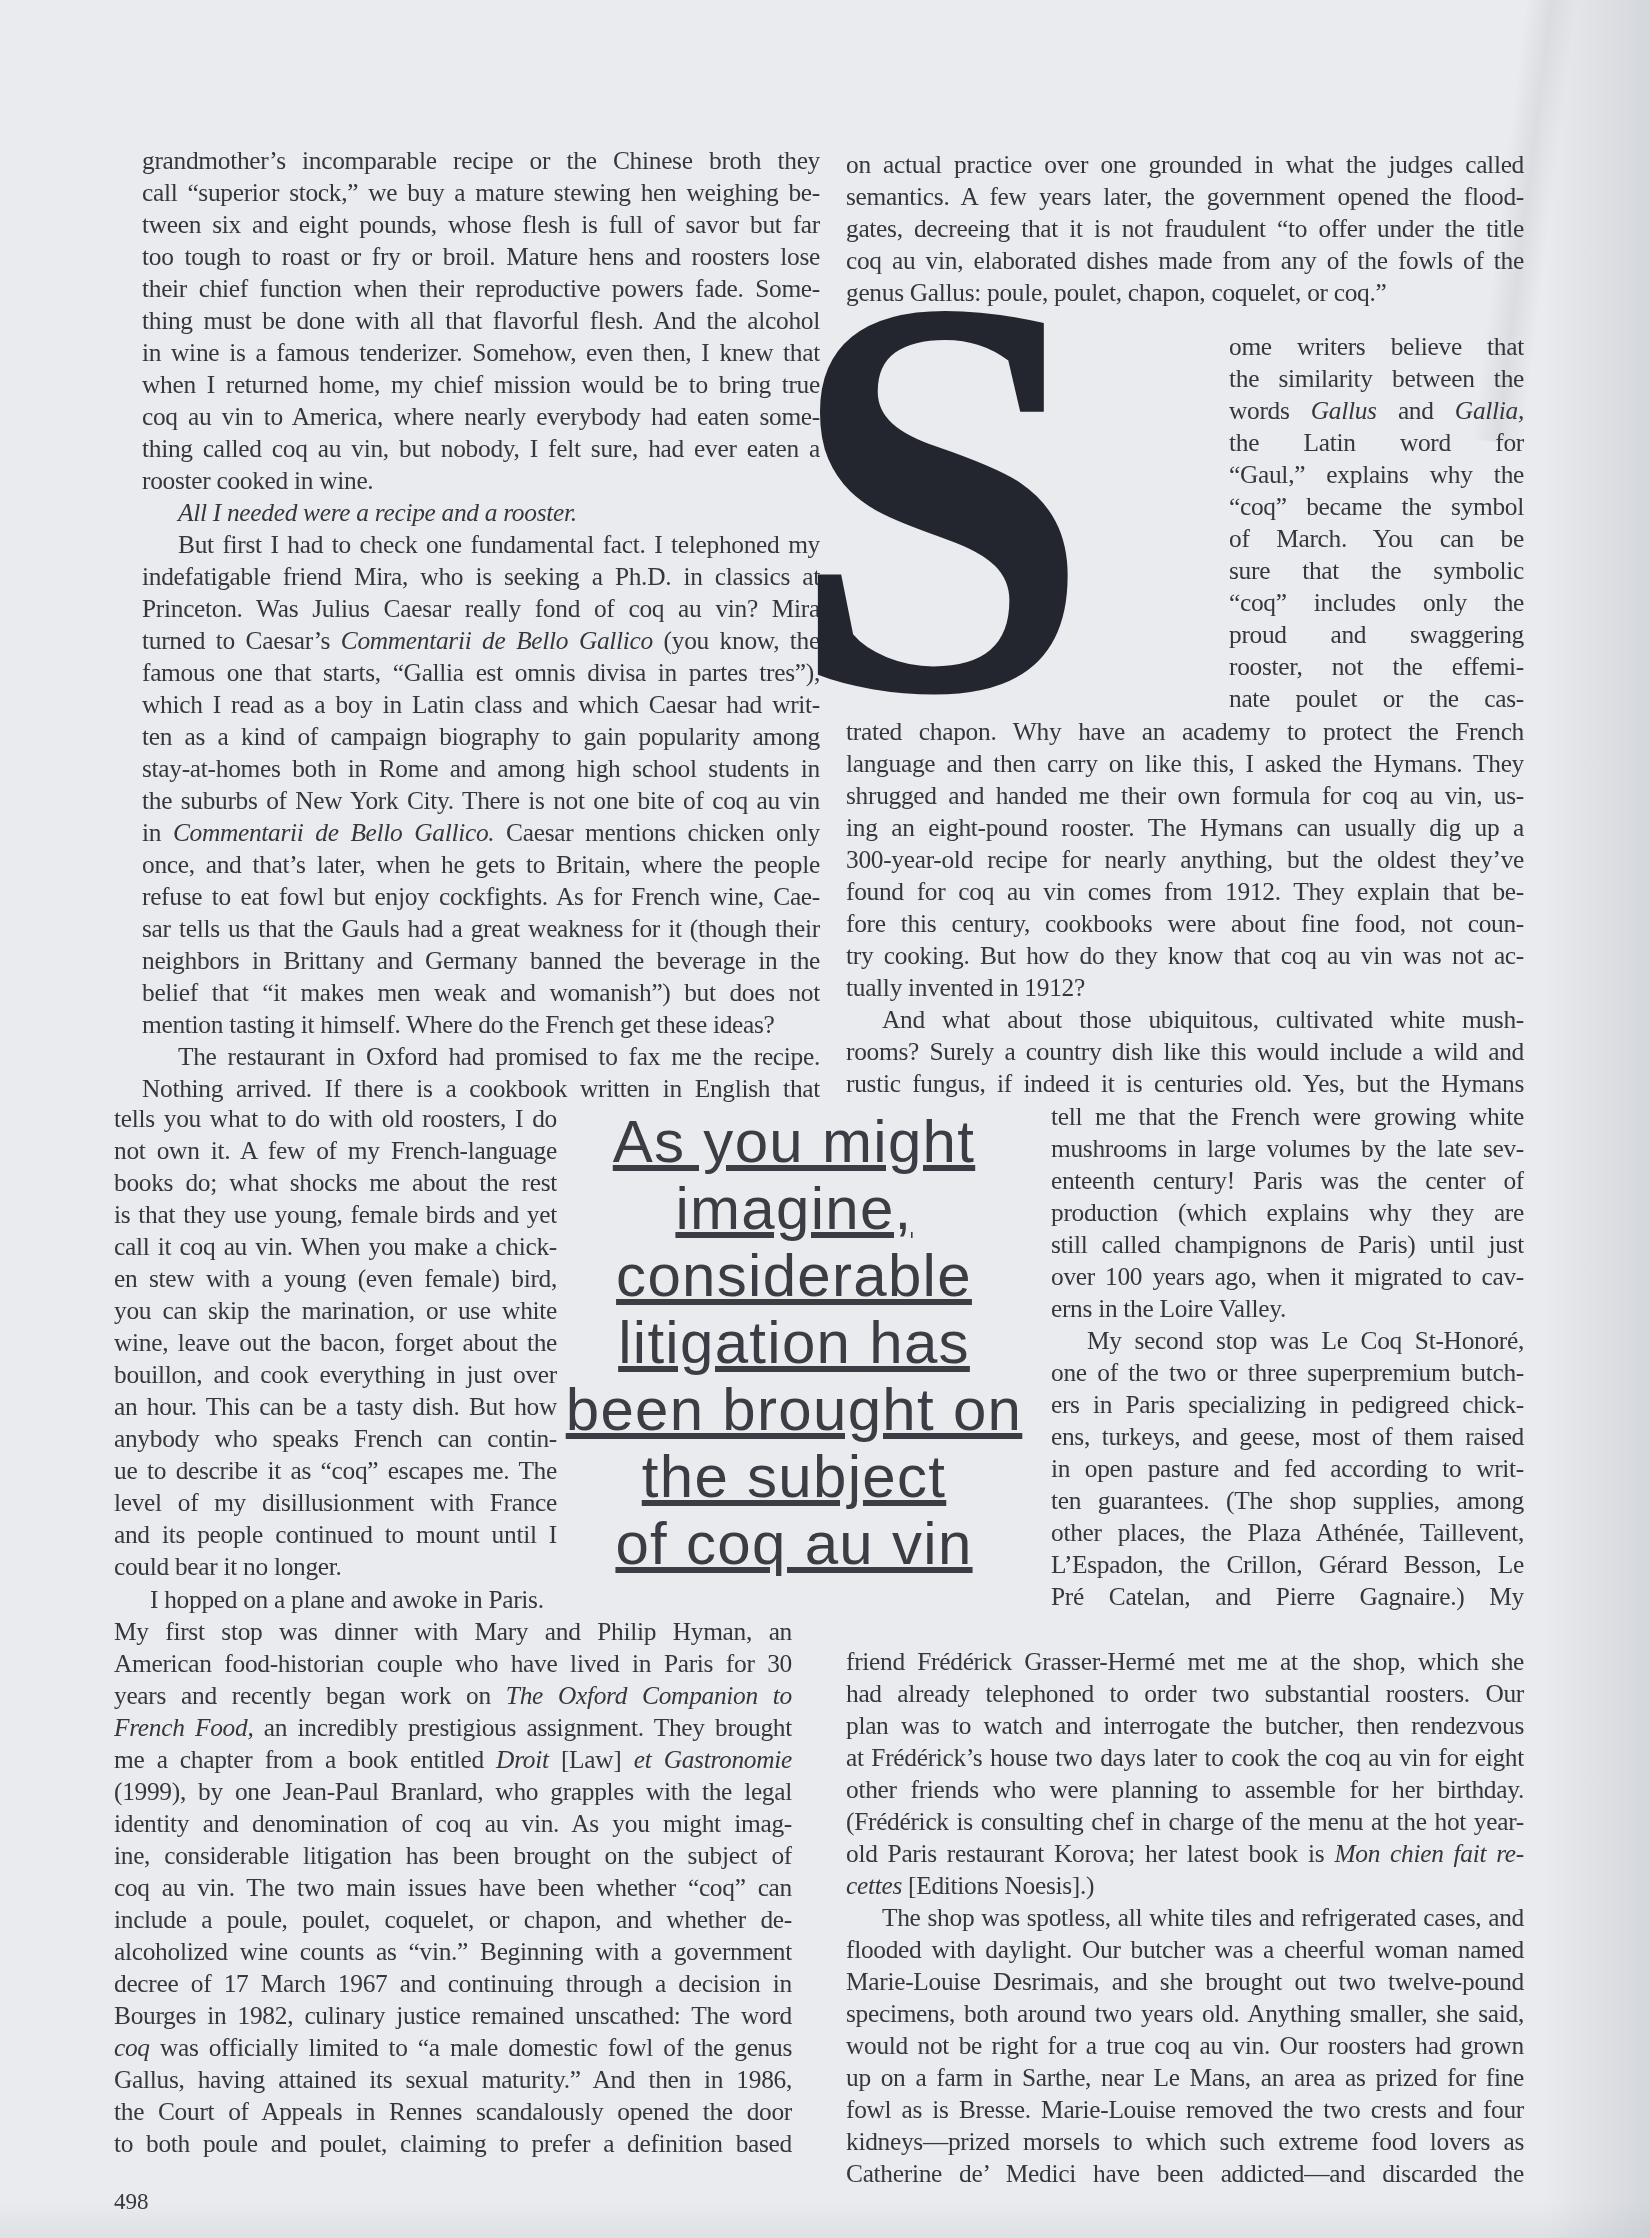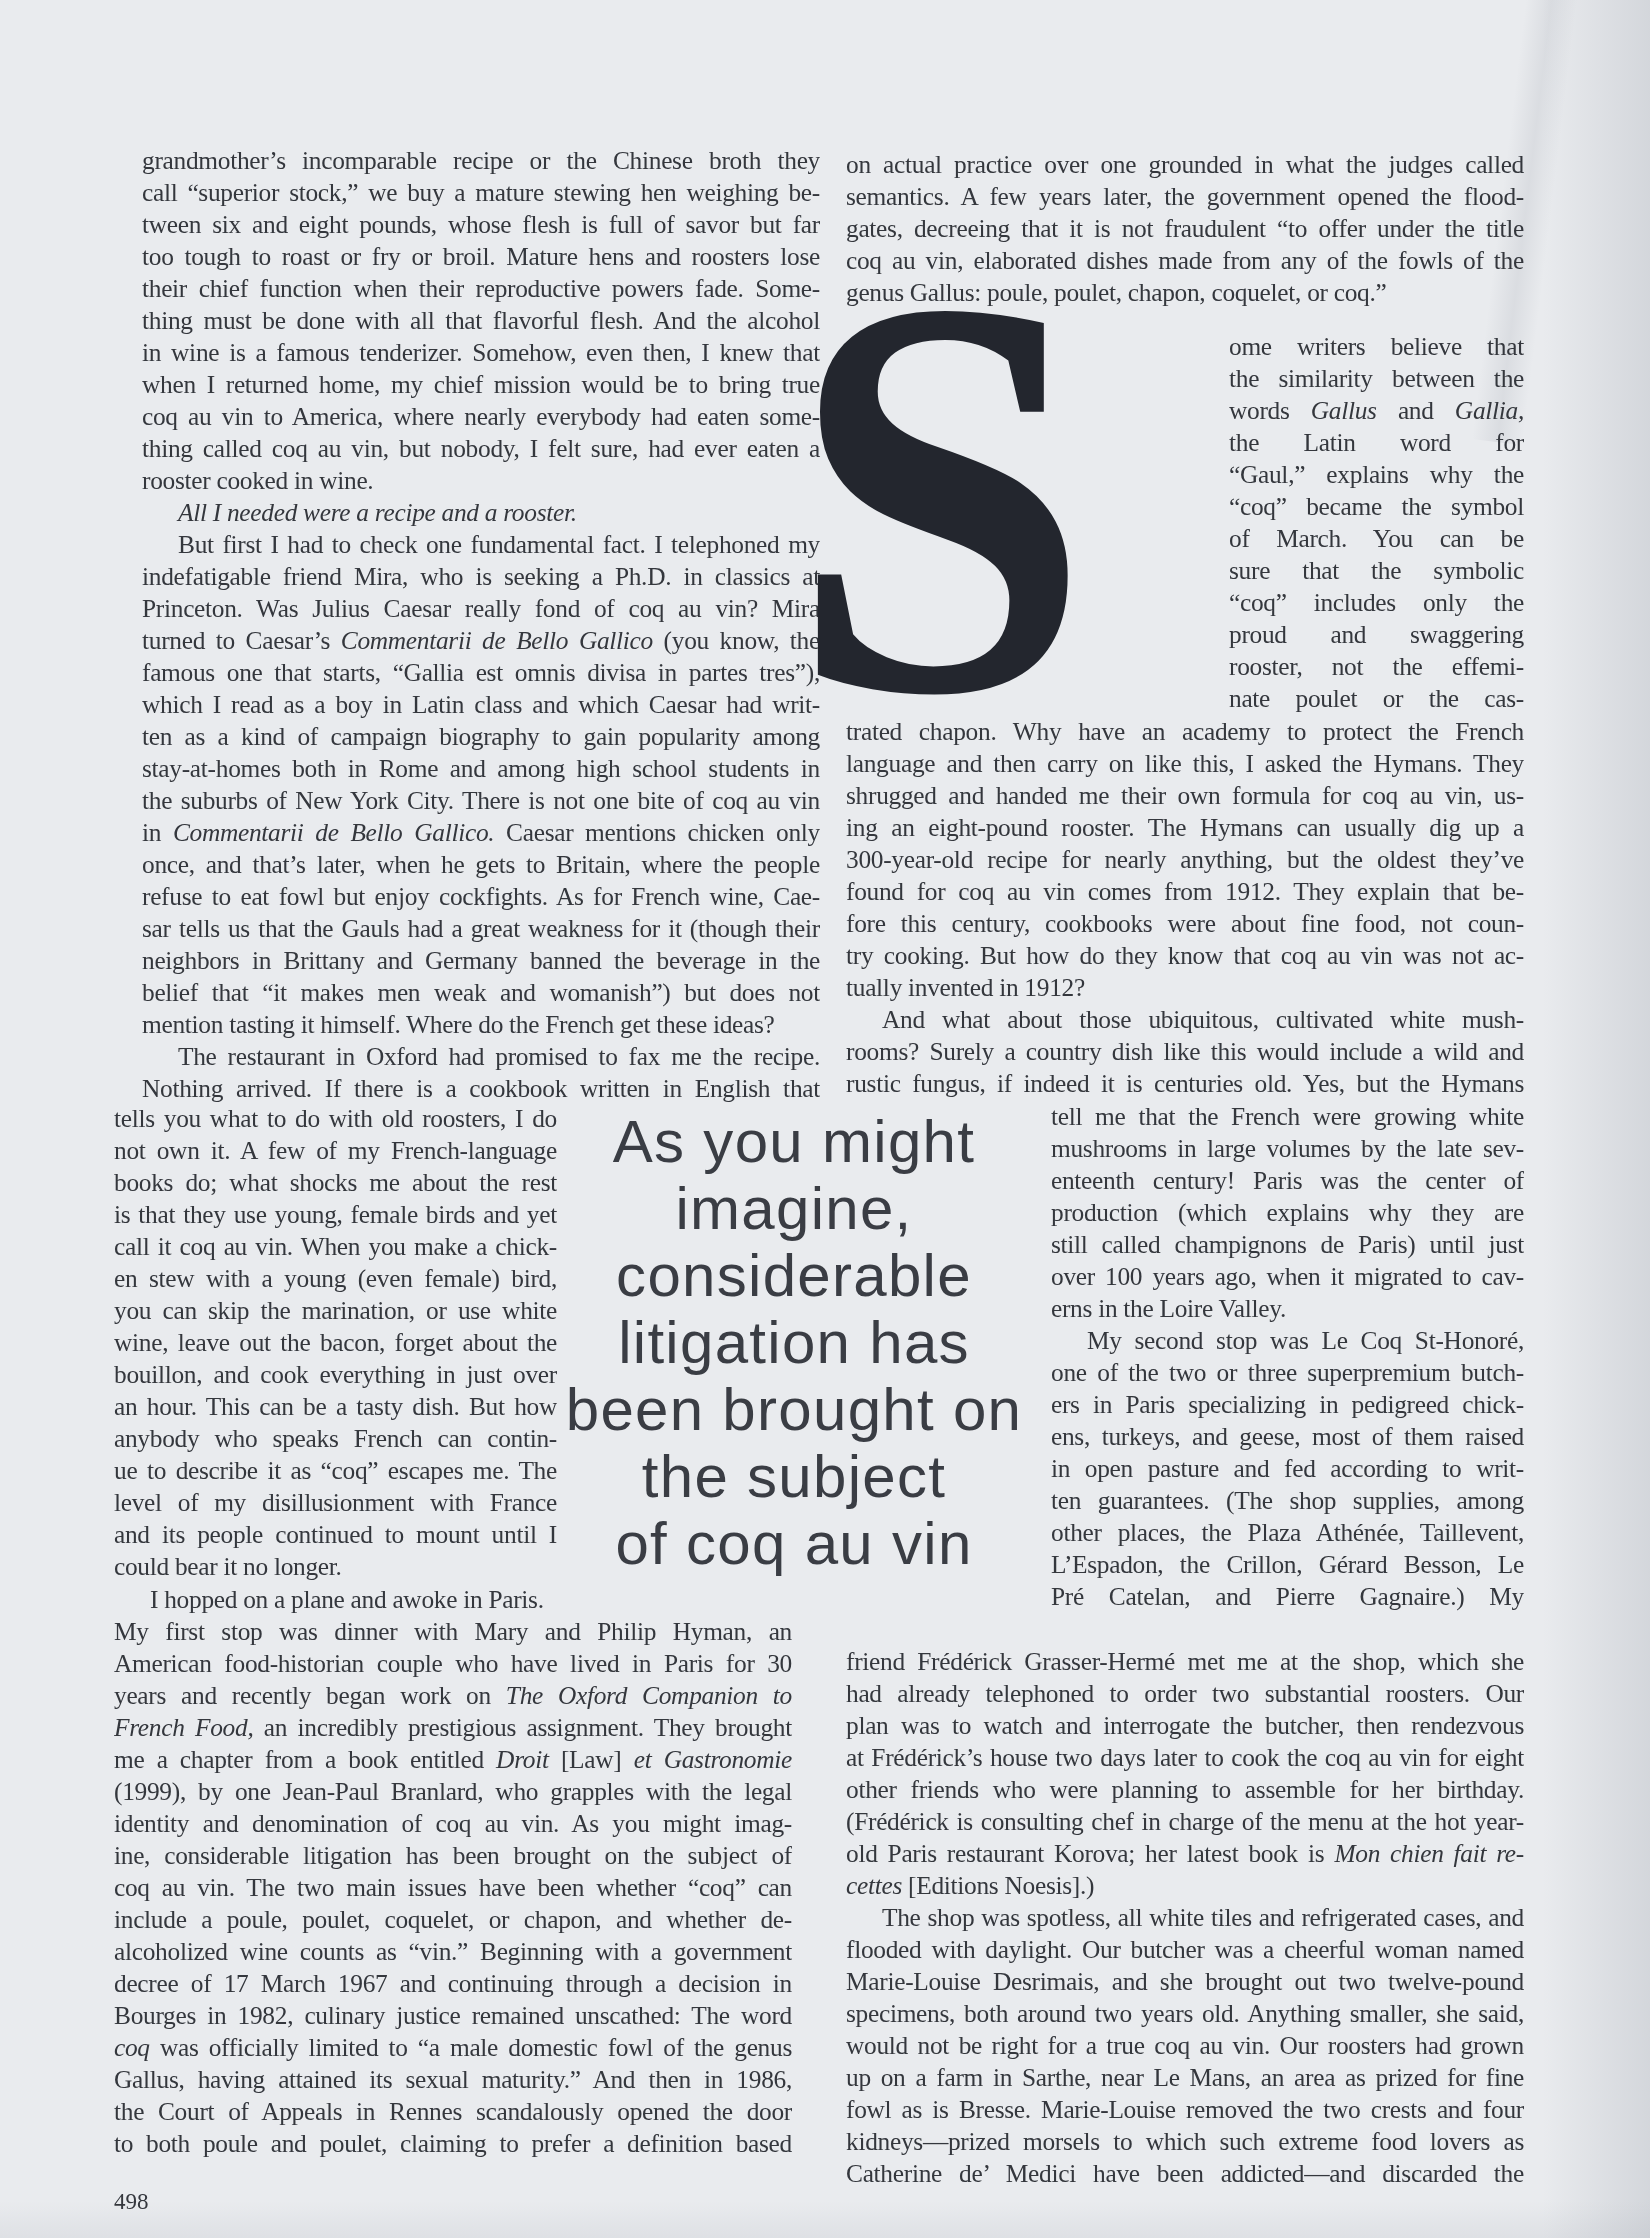--- a/index.html
+++ b/index.html
@@ -39,20 +39,21 @@
     letter-spacing:0;
   }
 
   
   #pullquote{left:543px;top:1108px;width:502px;}
   .pq-ln{
     font-family:"Liberation Sans", sans-serif;
     font-weight:300;font-size:60px;line-height:67px;height:67px;
     text-align:center;letter-spacing:1.3px;color:#3a3d44;
     white-space:nowrap;
+    text-decoration:underline;
   }
 
   
   #folio{left:114px;top:2189px;font-size:23px;letter-spacing:0;}
 
   
   .right-shade{
     position:absolute;top:0;right:0;width:108px;height:2239px;
     background:linear-gradient(to right, rgba(128,134,146,0), rgba(125,131,144,0.20));
     pointer-events:none;

